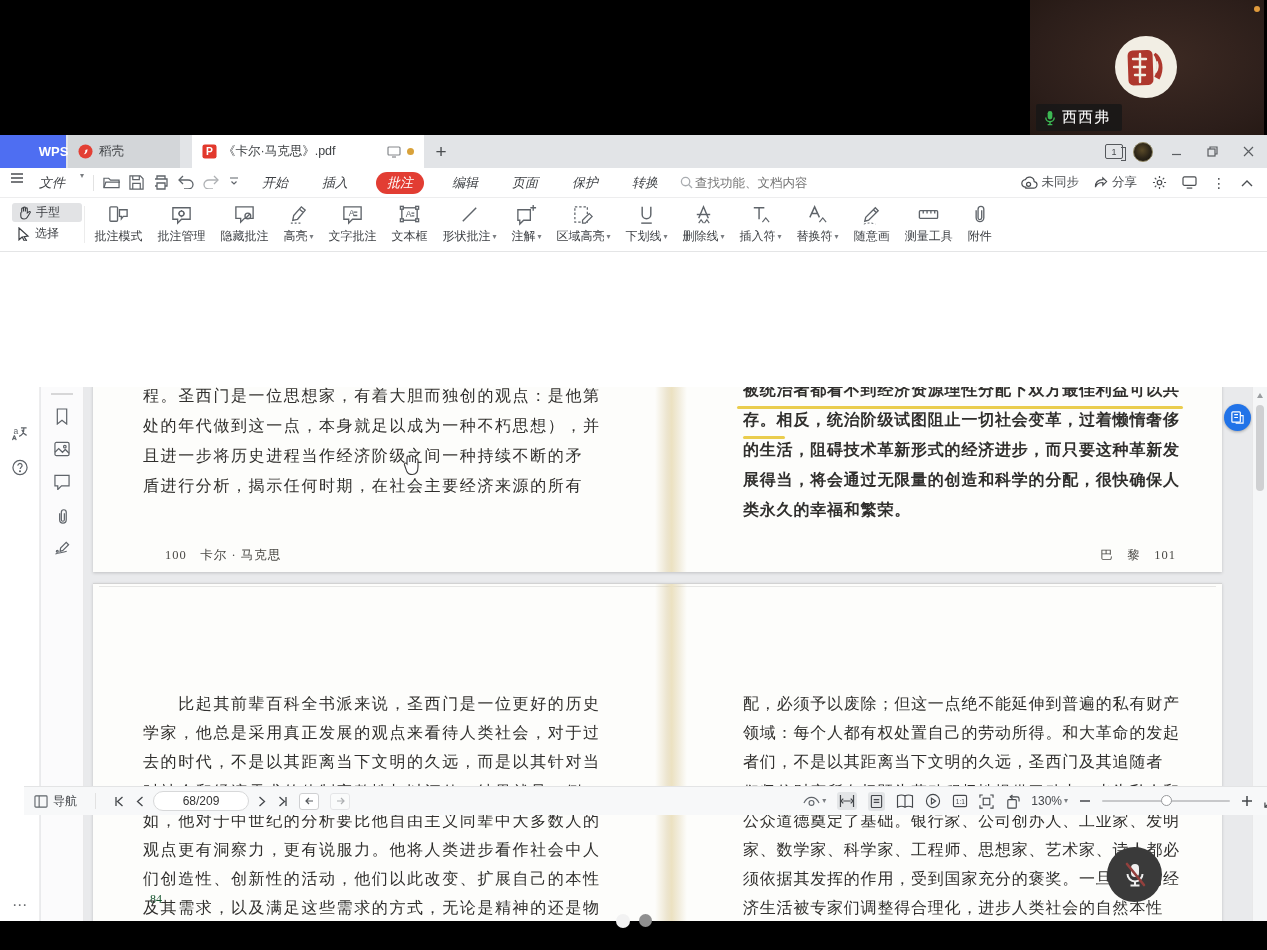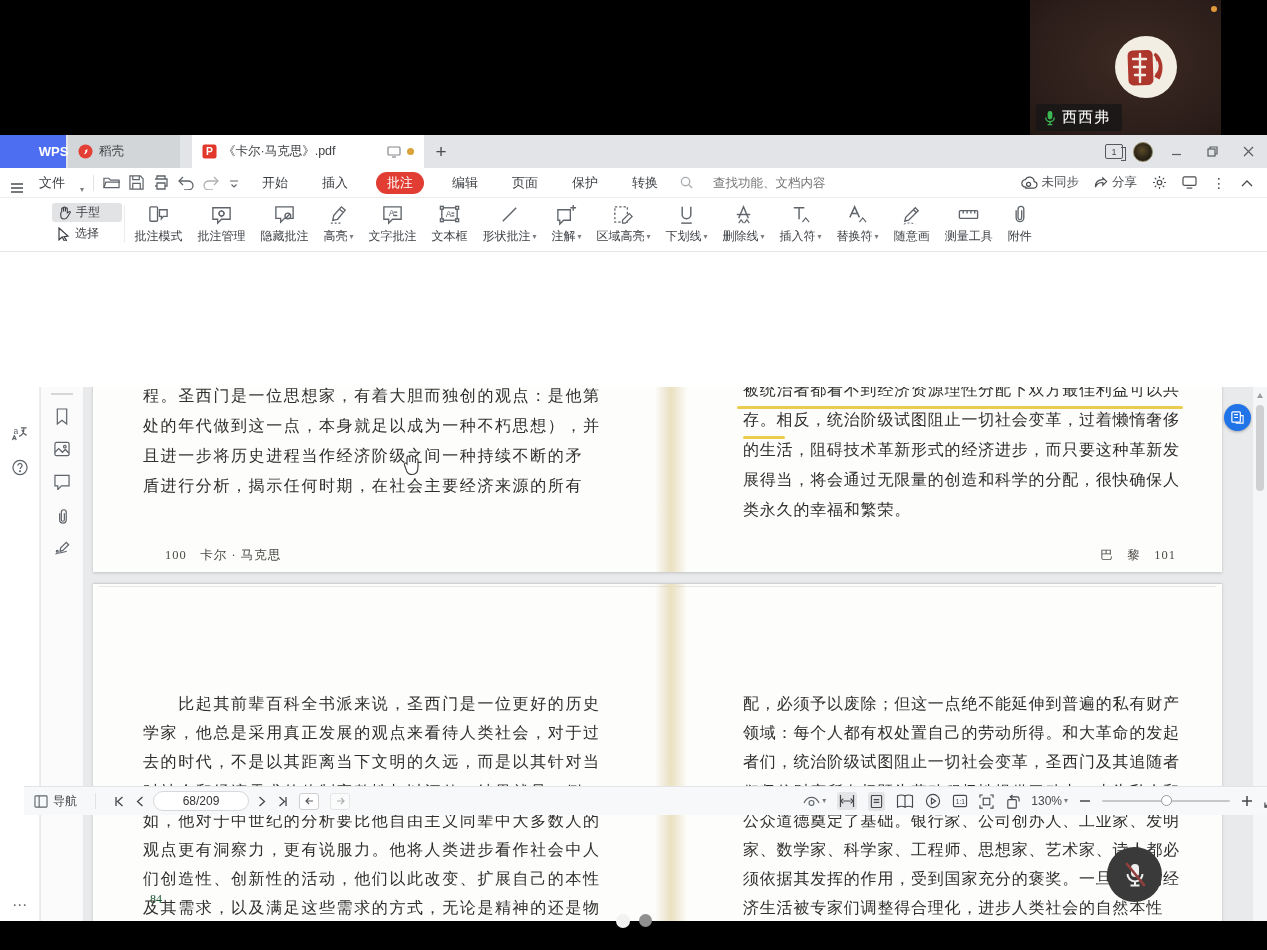--- a/index.html
+++ b/index.html
@@ -3,21 +3,21 @@
 <meta charset="utf-8">
 <style>
   * { margin:0; padding:0; box-sizing:border-box; }
   html,body { width:1267px; height:950px; background:#000; overflow:hidden;
               font-family:"Liberation Sans","DejaVu Sans",sans-serif; }
   #stage { position:relative; width:1267px; height:950px; background:#000; }
   svg { display:block; }
   .ico { color:#5f646a; }
 
   
-  #video-overlay { position:absolute; left:1030px; top:0; width:191px; height:135px;
+  #video-overlay { position:absolute; left:1030px; top:0; width:234px; height:135px;
     background:radial-gradient(ellipse at 55% 45%, #3d2a23 0%, #2c1e1a 70%, #241813 100%); }
   #seal { position:absolute; left:84px; top:35px; width:64px; height:64px; }
   #presence-dot { position:absolute; right:4px; top:6px; width:6px; height:6px; border-radius:50%; background:#e09a3c; }
   #name-tag { position:absolute; left:6px; bottom:4px; display:flex; align-items:center; gap:6px;
     background:rgba(22,22,22,.8); padding:4px 12px 4px 8px; border-radius:2px; }
   #name-tag .nm { color:#fff; font-size:15px; letter-spacing:1px; }
 
   
   #wps-window { position:absolute; left:0; top:135px; width:1267px; height:680px; background:#fff; }
 
@@ -39,32 +39,32 @@
   .pages-badge:after { content:""; position:absolute; right:-4px; top:2px; width:4px; height:12px;
     border-right:1.4px solid #55585c; border-top:1.4px solid #55585c; border-bottom:1.4px solid #55585c; }
   .avatar { width:20px; height:20px; border-radius:50%;
     background:radial-gradient(circle at 45% 40%, #5a4a28 0%, #2b2418 55%, #15120c 100%);
     border:1px solid #8a815f; }
   .win-btn { width:26px; height:22px; display:flex; align-items:center; justify-content:center; color:#5b5e62; }
 
   
   .menubar { display:flex; align-items:center; height:30px; background:#fff;
     border-bottom:1px solid #ededee; font-size:13px; color:#3c3f43; }
-  .menubar .grp { display:flex; align-items:flex-end; gap:9px; }
+  .menubar .grp { display:flex; align-items:flex-start; gap:9px;font-style:italic; }
   .vdiv { width:1px; height:16px; background:#e2e2e2; margin:0 9px; }
   .menu-item { padding:2px 6px; white-space:nowrap; }
   .menu-item.active { background:#e23d33; color:#fff; border-radius:12px; padding:2px 11px; }
-  .searchbox { display:flex; align-items:center; gap:20px; margin-left:16px; color:#a9acb0; }
+  .searchbox { display:flex; align-items:center; gap:2px; margin-left:16px; color:#a9acb0; }
   .searchbox input { border:none; outline:none; font-size:12.5px; width:118px; color:#555;
     font-family:"Liberation Sans",sans-serif; background:transparent; }
   .menubar-right { margin-left:auto; display:flex; align-items:center; gap:15px; padding-right:14px; color:#4b4e52; font-size:12.5px; }
   .mr-item { display:flex; align-items:center; gap:4px; }
 
   
-  .toolbar { display:flex; align-items:stretch; height:54px; background:#fff; border-bottom:1px solid #e4e5e6;padding-left:40px; }
+  .toolbar { display:flex; align-items:stretch; height:54px; background:#fff; border-bottom:1px solid #e4e5e6; }
   .mode-col { width:82px; padding:5px 0 0 12px; display:flex; flex-direction:column; gap:2px; }
   .mode-row { display:flex; align-items:center; gap:5px; font-size:12px; color:#3c3f43; padding:1px 6px; border-radius:3px; }
   .mode-row.selected { background:#e2e3e5; }
   .tooldiv { width:1px; background:#ececec; margin:8px 2px; }
   .tools { display:flex; align-items:stretch; }
   .tool { display:flex; flex-direction:column; align-items:center; justify-content:center;
     padding:3px 7.5px 4px; gap:2px; }
   .tool .lbl { font-size:12px; color:#3c3f43; white-space:nowrap; display:flex; align-items:center; gap:2px; }
   .caret { font-size:8px; color:#7a7d81; line-height:1; }
 
@@ -79,21 +79,21 @@
   .spread { position:absolute; left:93px; width:1129px; background:#fdfdfb; box-shadow:0 1px 3px rgba(0,0,0,.18); }
   #spread-top { top:-62px; height:247px; }
   #spread-bottom { top:196px; height:380px; border-top:1px solid #d2d2d2; }
   #spread-bottom:before { content:""; position:absolute; left:6px; right:6px; top:2px; height:1px; background:#e6e6e4; }
   .gutter { position:absolute; left:562px; top:0; width:32px; height:100%;
     background:linear-gradient(90deg, rgba(216,199,152,0) 0%, rgba(216,199,152,.45) 38%, rgba(235,224,190,.95) 52%, rgba(216,199,152,.30) 75%, rgba(216,199,152,0) 100%); }
   .booktext { position:absolute; font-family:"Liberation Serif","DejaVu Serif",serif;
     color:#302f2d; font-size:16px; }
   .booktext .bl { white-space:nowrap; overflow:hidden; }
   #t-left  { left:50px;  top:56px;  width:465px; line-height:30px; letter-spacing:1.6px; }
-  #t-right { left:650px; top:50px;  width:440px; line-height:30px; letter-spacing:0.8px; }
+  #t-right { left:650px; top:50px;  width:440px; line-height:30px; letter-spacing:0.8px;font-weight:bold; }
   #b-left  { left:50px;  top:105px; width:465px; line-height:29.2px; letter-spacing:1.6px; }
   #b-right { left:650px; top:105px; width:440px; line-height:29.2px; letter-spacing:0.8px; }
   .footer { position:absolute; top:222px; font-family:"Liberation Serif","DejaVu Serif",serif;
     font-size:12.5px; color:#4a4945; letter-spacing:1px; }
   #foot-left { left:72px; }
   #foot-right { right:46px; }
   .yellow-underline { position:absolute; height:3px; background:#e8c93f; border-radius:2px; opacity:.92; }
   #yul-1 { left:644px; top:81px;  width:446px; }
   #yul-2 { left:650px; top:111px; width:42px; }
   #margin-no { position:absolute; left:38px; top:308px; font-family:"Liberation Serif",serif; font-size:12px; color:#14532d;margin-left:19px; }
@@ -578,21 +578,21 @@
           <div class="bl">去的时代，不是以其距离当下文明的久远，而是以其针对当</div>
           <div class="bl">时社会和经济需求的体制完整性加以评估。结果就是，例</div>
           <div class="bl">如，他对于中世纪的分析要比他自由主义同辈中大多数人的</div>
           <div class="bl">观点更有洞察力，更有说服力。他将人类进步看作社会中人</div>
           <div class="bl">们创造性、创新性的活动，他们以此改变、扩展自己的本性</div>
           <div class="bl">及其需求，以及满足这些需求的方式，无论是精神的还是物</div>
         </div>
         <div class="booktext" id="b-right">
           <div class="bl">配，必须予以废除；但这一点绝不能延伸到普遍的私有财产</div>
           <div class="bl">领域：每个人都有权处置自己的劳动所得。和大革命的发起</div>
-          <div class="bl">者们，统治阶级试图阻止一切社会变革，圣西门及其追随者</div>
+          <div class="bl">者们，不是以其距离当下文明的久远，圣西门及其追随者</div>
           <div class="bl">们坚信财产所有权既为劳动积极性提供了动力，也为私人和</div>
           <div class="bl">公众道德奠定了基础。银行家、公司创办人、工业家、发明</div>
           <div class="bl">家、数学家、科学家、工程师、思想家、艺术家、诗人都必</div>
           <div class="bl">须依据其发挥的作用，受到国家充分的褒奖。一旦社会的经</div>
           <div class="bl">济生活被专家们调整得合理化，进步人类社会的自然本性</div>
         </div>
       </div>
 
       <div id="hand-cursor">
         <svg width="22" height="24" viewBox="0 0 22 24">

